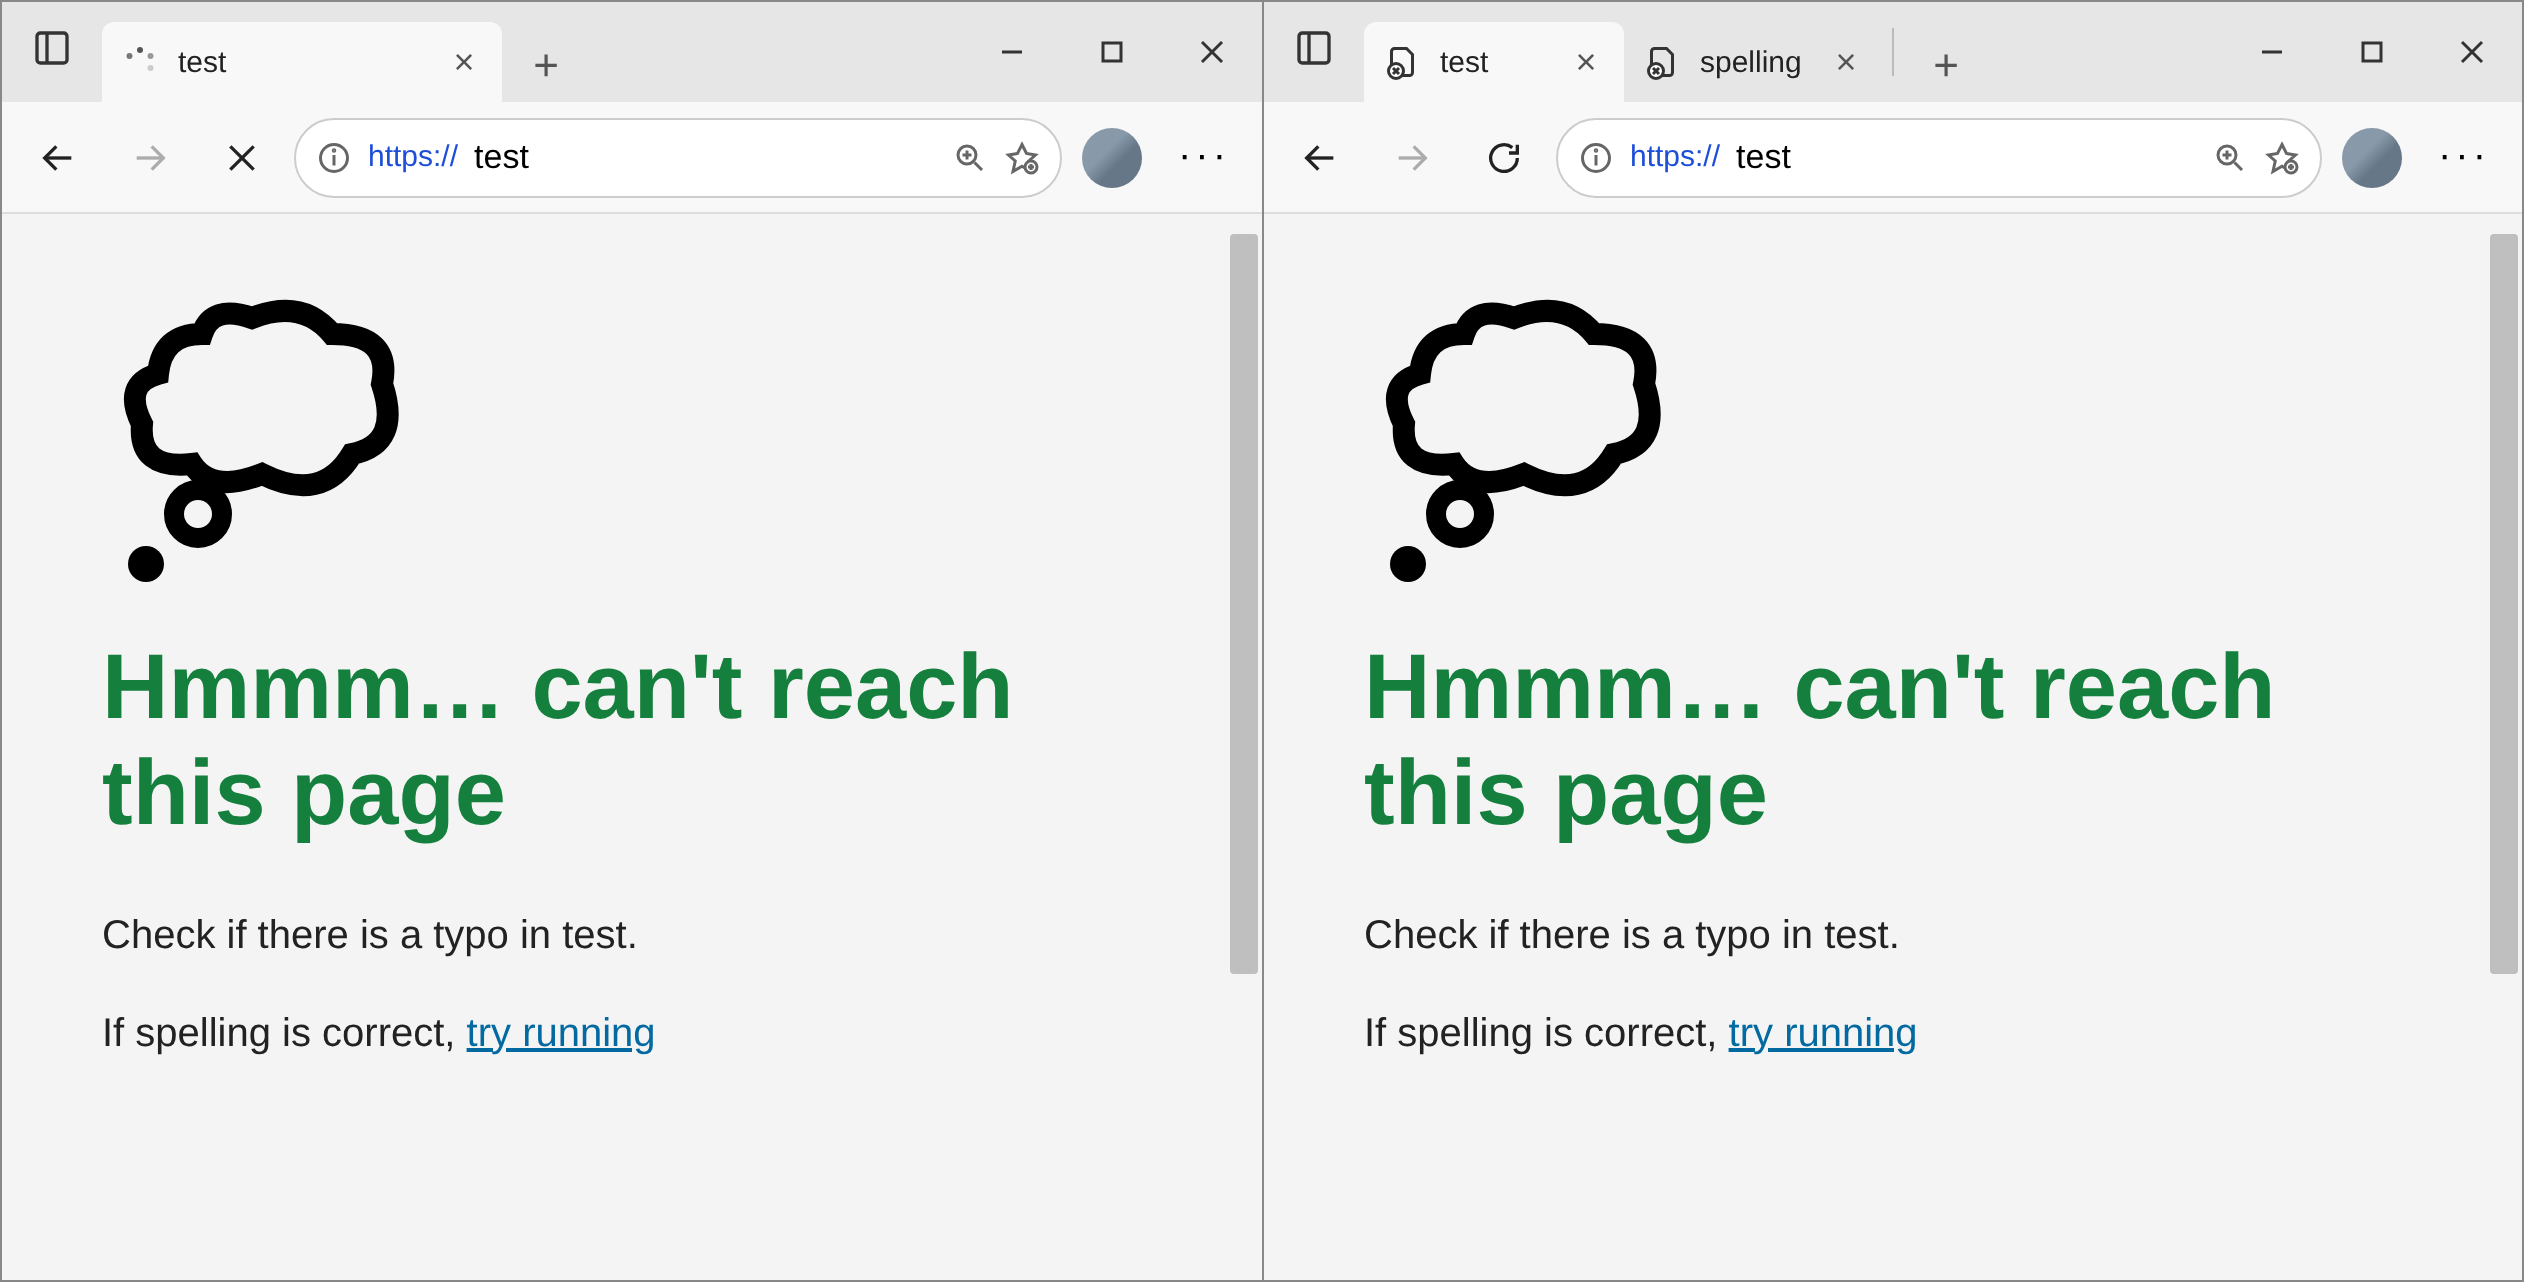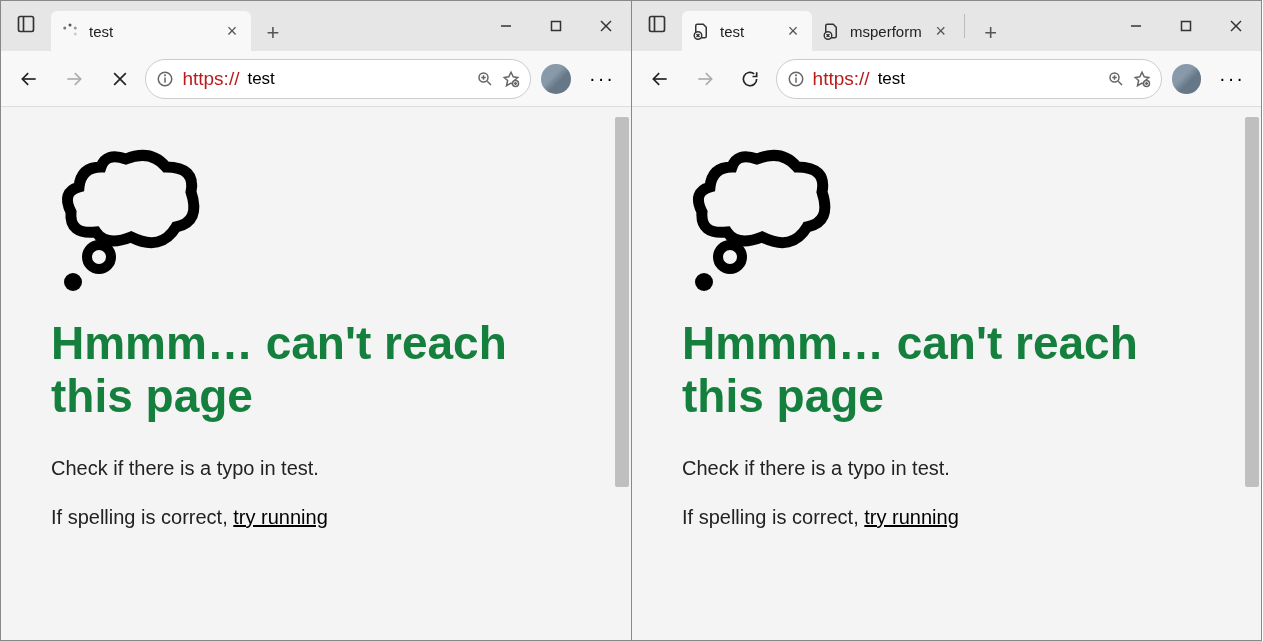--- a/index.html
+++ b/index.html
@@ -19,33 +19,33 @@
   .newtab { width: 36px; height: 36px; display:flex; align-items:center; justify-content:center; font-size: 22px; color:#555; cursor:pointer; margin-left:4px; margin-top:6px;}
   .wincontrols { display: flex; margin-left: auto; }
   .wctrl { width: 50px; height: 36px; display:flex; align-items:center; justify-content:center; font-size:16px; color:#333; cursor:pointer; }
   .wctrl svg{ width:12px; height:12px; }
   .toolbar { height: 56px; background: #f8f8f8; display:flex; align-items:center; padding: 0 8px; gap:6px; border-bottom:1px solid #ddd;}
   .navbtn { width:40px; height:40px; display:flex; align-items:center; justify-content:center; border-radius:4px; }
   .navbtn.disabled { opacity:0.35; }
   .navbtn svg{ width:20px; height:20px; }
   .addr { flex:1; height:40px; background:#fff; border:1px solid #ccc; border-radius:20px; display:flex; align-items:center; padding:0 10px; gap:8px; }
   .addr input { border:none; outline:none; font-size:17px; flex:1; background:transparent; }
-  .addr .prefix { color:#b91c1c; font-size:19px; }
+  .addr .prefix { color:#1d4ed8; font-size:15px; }
   .addr-icon { color:#666; display:flex; align-items:center; }
   .addr-icon svg{ width:18px; height:18px;}
   .avatar { width:30px; height:30px; border-radius:50%; background: linear-gradient(135deg,#89a 40%,#678 60%); margin:0 4px; display:flex; align-items:center; justify-content:center; font-size:12px; color:#fff;}
   .more { font-size:20px; letter-spacing:2px; padding:0 8px; cursor:pointer;}
   .page { flex:1; background:#f4f4f4; position:relative; overflow:hidden; }
   .scrollbar { position:absolute; right:2px; top:10px; width:14px; height:370px; background:#bfbfbf; border-radius:2px;}
   .content { padding: 30px 50px 0 50px; }
   .bubble { width:160px; height:160px; position:relative; margin-bottom:20px;}
   .bubble svg { width:160px; height:160px; }
   h1.err { font-size:46px; font-weight:700; color:#15803d; line-height:1.15; margin: 20px 0 34px 0; }
   .msg { font-size:20px; color:#222; margin-bottom:26px; }
-  .msg a { color:#000000; }
+  .msg a { color:#0369a1; }
   .sep { position:absolute; top:16px; width:1px; height:24px; background:#bbb; }
 </style>
 </head>
 <body>
 
 <div class="window left">
   <div class="titlebar">
     <div class="tabbar-left">
       <span class="tabs-icon">
         <svg viewBox="0 0 24 24" fill="none" stroke="#333" stroke-width="2">
@@ -181,21 +181,21 @@
       </div>
       <div class="tab inactive narrow">
         <span class="tab-icon">
           <svg viewBox="0 0 24 24" fill="none" stroke="#333" stroke-width="2">
               <path d="M7 3h8l4 4v12a2 2 0 0 1-2 2H7a2 2 0 0 1-2-2V5a2 2 0 0 1 2-2z"></path>
               <circle cx="8" cy="18" r="5" fill="#fff" stroke="#333"></circle>
               <line x1="6" y1="16" x2="10" y2="20"></line>
               <line x1="10" y1="16" x2="6" y2="20"></line>
             </svg>
         </span>
-        <span class="tab-title">msperform</span>
+        <span class="tab-title">spelling</span>
         <span class="tab-close">×</span>
       </div>
       <div class="sep" style="position:static; align-self:center; margin:0 4px;"></div>
       <div class="newtab">+</div>
     </div>
     <div class="wincontrols">
       <div class="wctrl">
           <svg viewBox="0 0 12 12">
             <line x1="1" y1="6" x2="11" y2="6" stroke="#333" stroke-width="1.5"></line>
           </svg>

